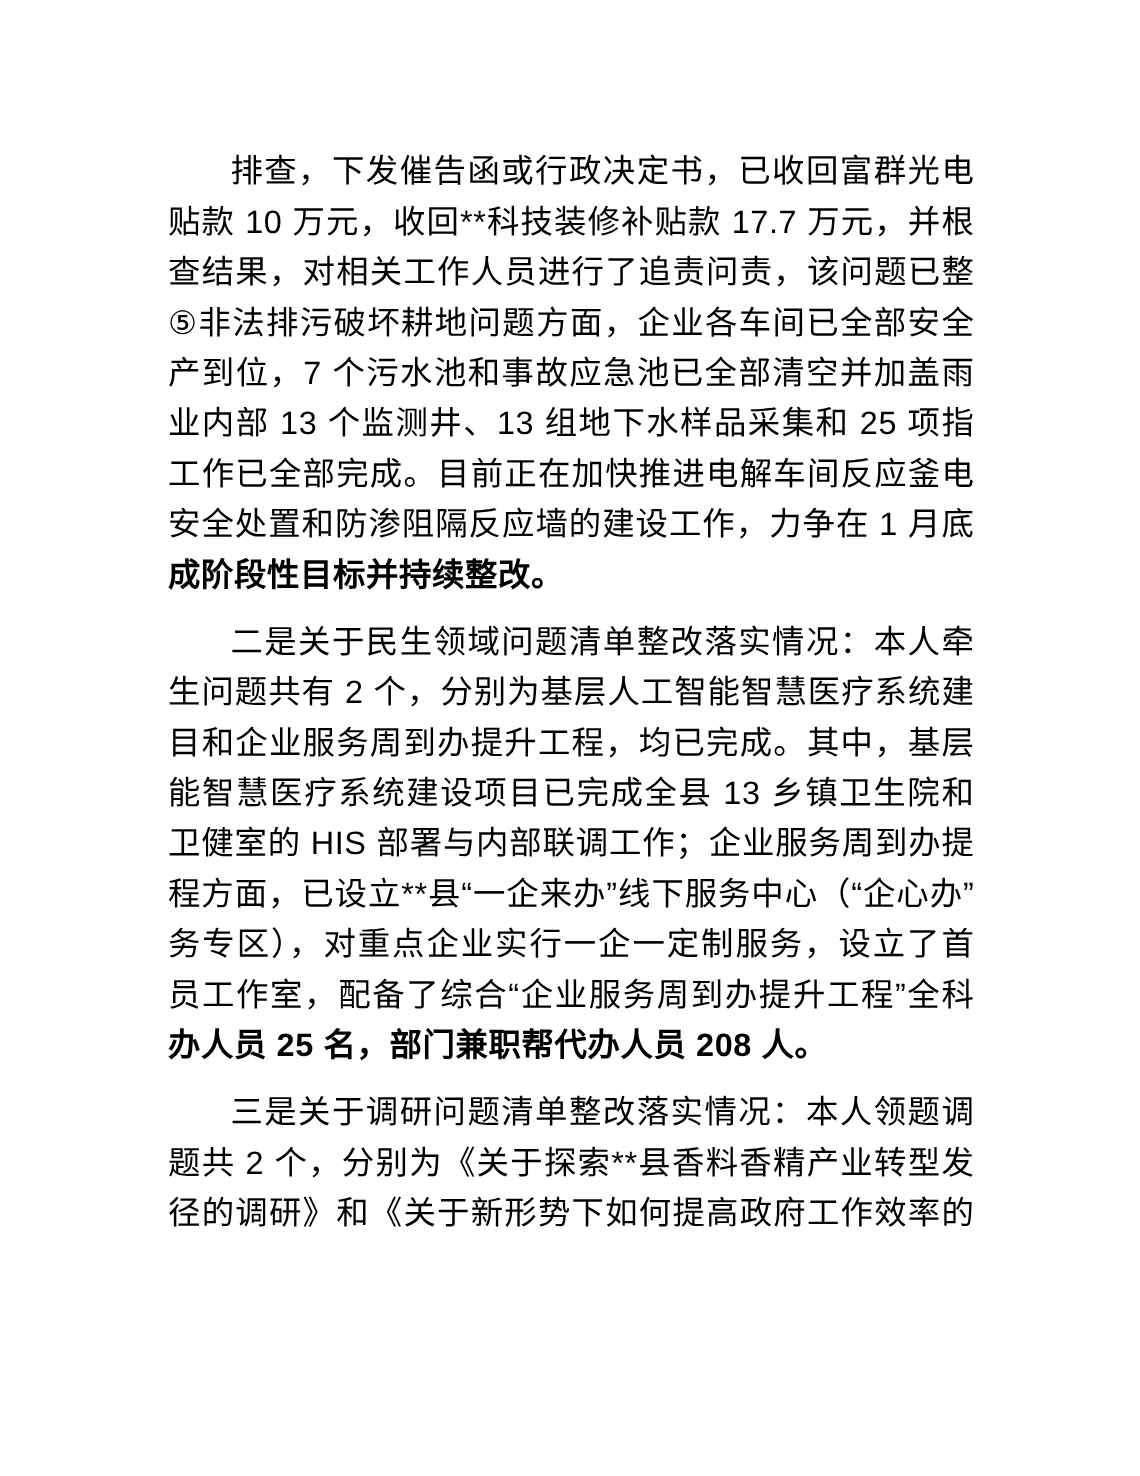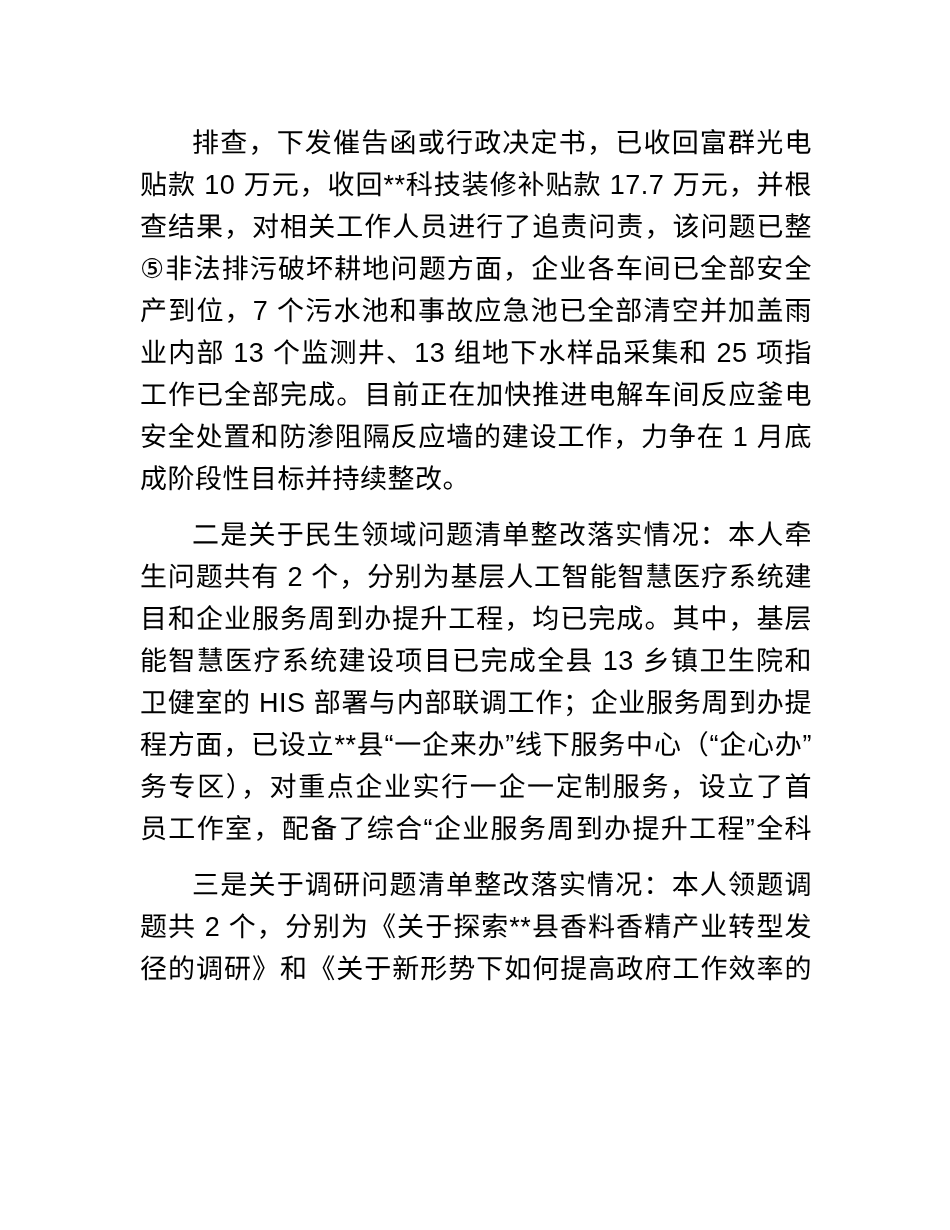--- a/index.html
+++ b/index.html
@@ -35,20 +35,21 @@
     text-align: justify;
     text-align-last: justify;
     word-break: break-all;
     white-space: normal;
   }
   .line.first {
     text-indent: 52px;
   }
   .line.last {
     text-align-last: left;
+    font-weight: bold;
   }
 </style>
 </head>
 <body>
 
 <div class="page">
   <div class="content">
 
     <div class="para">
       <div class="line first">排查，下发催告函或行政决定书，已收回富群光电装修补</div>
@@ -64,20 +65,21 @@
 
     <div class="para">
       <div class="line first">二是关于民生领域问题清单整改落实情况：本人牵头的民</div>
       <div class="line">生问题共有 2 个，分别为基层人工智能智慧医疗系统建设项</div>
       <div class="line">目和企业服务周到办提升工程，均已完成。其中，基层人工智</div>
       <div class="line">能智慧医疗系统建设项目已完成全县 13 乡镇卫生院和 136 个</div>
       <div class="line">卫健室的 HIS 部署与内部联调工作；企业服务周到办提升工</div>
       <div class="line">程方面，已设立**县“一企来办”线下服务中心（“企心办”服</div>
       <div class="line">务专区），对重点企业实行一企一定制服务，设立了首席服务</div>
       <div class="line">员工作室，配备了综合“企业服务周到办提升工程”全科帮代</div>
+      <div class="line last">办人员 25 名，部门兼职帮代办人员 208 人。</div>
     </div>
 
     <div class="para">
       <div class="line first">三是关于调研问题清单整改落实情况：本人领题调研的课</div>
       <div class="line">题共 2 个，分别为《关于探索**县香料香精产业转型发展路</div>
       <div class="line">径的调研》和《关于新形势下如何提高政府工作效率的调研》</div>
     </div>
 
   </div>
 </div>

